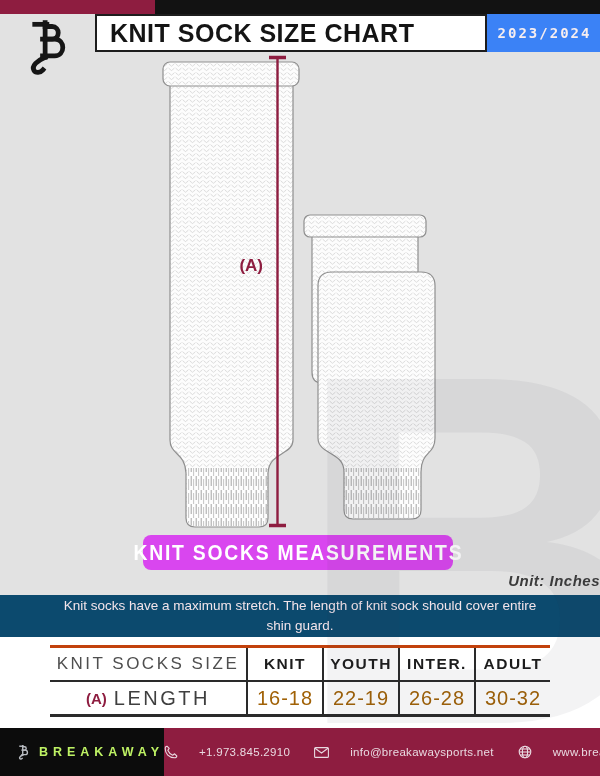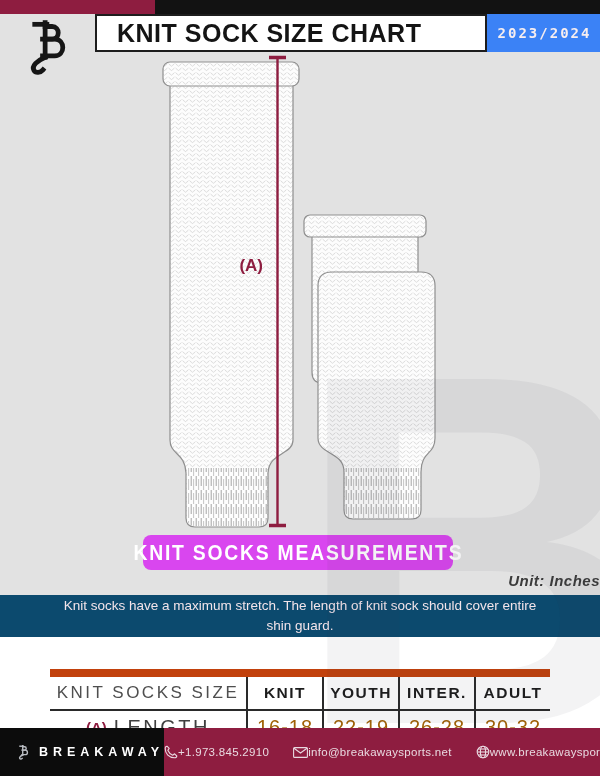--- a/index.html
+++ b/index.html
@@ -12,21 +12,21 @@
 
   
   .strip-maroon { position:absolute; left:0; top:0; width:155px; height:14px; background:#8e1d40; }
   .strip-black  { position:absolute; left:155px; top:0; width:445px; height:14px; background:#121212; }
 
   
   .logo-header { position:absolute; left:20px; top:16px; }
   .title-box {
     position:absolute; left:95px; top:14px; width:392px; height:38px;
     background:#ffffff; border:2px solid #1d1d1d; box-sizing:border-box;
-    display:flex; align-items:center; padding-left:20px;
+    display:flex; align-items:center; padding-left:13px;
   }
   .title-box span { font-size:25px; font-weight:bold; letter-spacing:0.5px; color:#141414; }
   .season-box {
     position:absolute; left:487px; top:14px; width:115px; height:38px;
     background:#3b82f6; display:flex; align-items:center; justify-content:center;text-align:center;
   }
   .season-box span {
     font-family:"DejaVu Sans Mono", monospace; font-weight:bold;
     font-size:14px; letter-spacing:2px; color:#f6edf0;
   }
@@ -56,21 +56,21 @@
   }
   .banner span {
     display:block; max-width:500px; text-align:center; color:#f3e4ea;
     font-size:13.5px; line-height:1.5;
   }
 
   
   .size-table {
     position:absolute; left:50px; top:645px; width:500px; z-index:10;
     display:grid; grid-template-columns:196px 76px 76px 76px 76px;
-    border-top:8px solid #c2410c; border-bottom:3px solid #2a2a2a;margin-top:24px;
+    border-top:3px solid #c2410c; border-bottom:3px solid #2a2a2a;
   }
   .st-cell { height:32px; display:flex; align-items:center; justify-content:center; background:transparent; }
   .st-head { border-bottom:2px solid #2a2a2a; }
   .st-sep  { border-left:2px solid #2a2a2a; }
   .st-title span { color:#4f4f4f; font-size:17px; letter-spacing:2.5px; font-weight:normal; }
   .st-size span  { color:#1c1c1c; font-size:15.5px; letter-spacing:1.5px; font-weight:bold; }
   .st-label { justify-content:flex-start; padding-left:36px; }
   .st-label .key { color:#8e1d40; font-weight:bold; font-size:15px; }
   .st-label .lab { color:#3f3f3f; font-size:20px; letter-spacing:2.5px; margin-left:7px; }
   .st-val span { color:#a16207; font-size:20px; letter-spacing:1px; }
@@ -82,27 +82,27 @@
     font-family:"Liberation Sans", sans-serif;
   }
 
   
   .footer { position:absolute; left:0; top:728px; width:600px; height:48px; display:flex; z-index:40; }
   .footer-left {
     width:164px; height:48px; background:#0c0c0c;
     display:flex; align-items:center; padding-left:16px; box-sizing:border-box;
   }
   .footer-left .brand {
-    color:#ffffff; font-weight:bold; font-size:12.5px; letter-spacing:5px; margin-left:9px; white-space:nowrap;
+    color:#bef264; font-weight:bold; font-size:12.5px; letter-spacing:5px; margin-left:9px; white-space:nowrap;
   }
   .footer-right {
     flex:1; height:48px; background:#8e1d40;
     display:flex; align-items:center; justify-content:center; gap:24px;
   }
-  .contact { display:flex; align-items:center; gap:0; }
+  .contact { display:flex; align-items:center; gap:21px; }
   .contact span { color:#e9d9e0; font-size:11.5px; letter-spacing:0.3px; white-space:nowrap; }
 </style>
 </head>
 <body>
 
 <div class="page">
 
   <div class="white-lower"></div>
 
   <div class="strip-maroon"></div>

